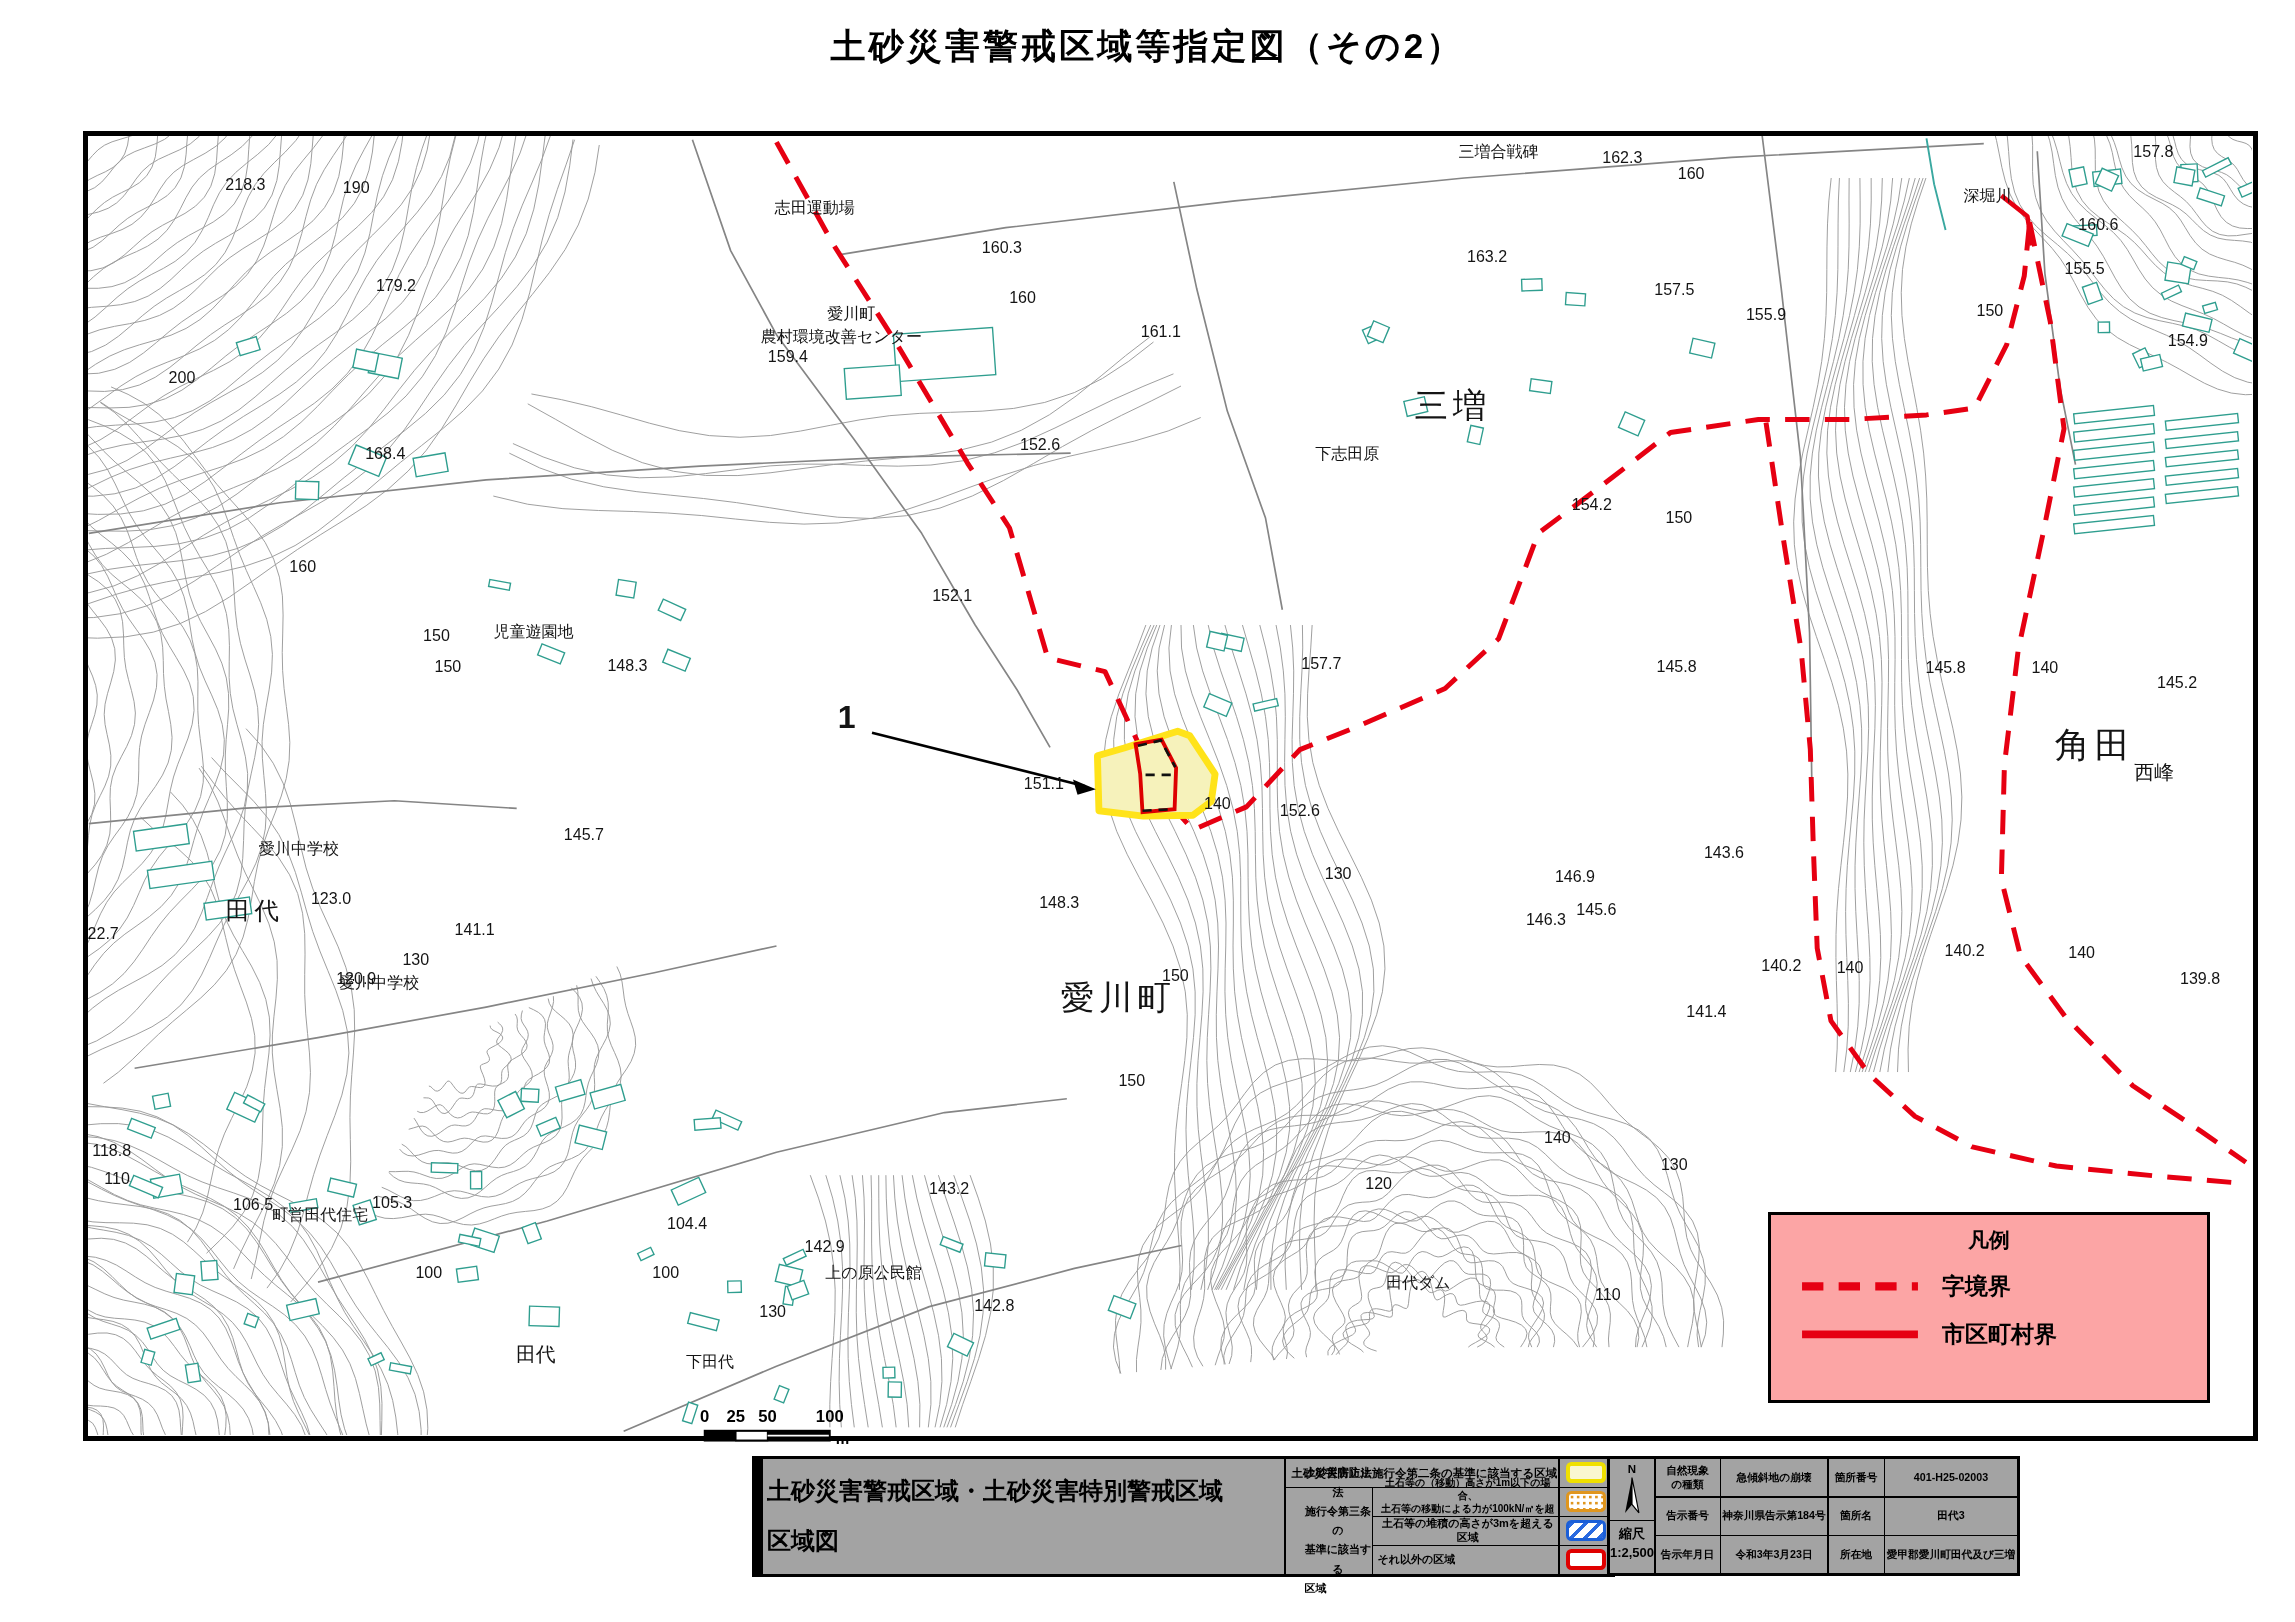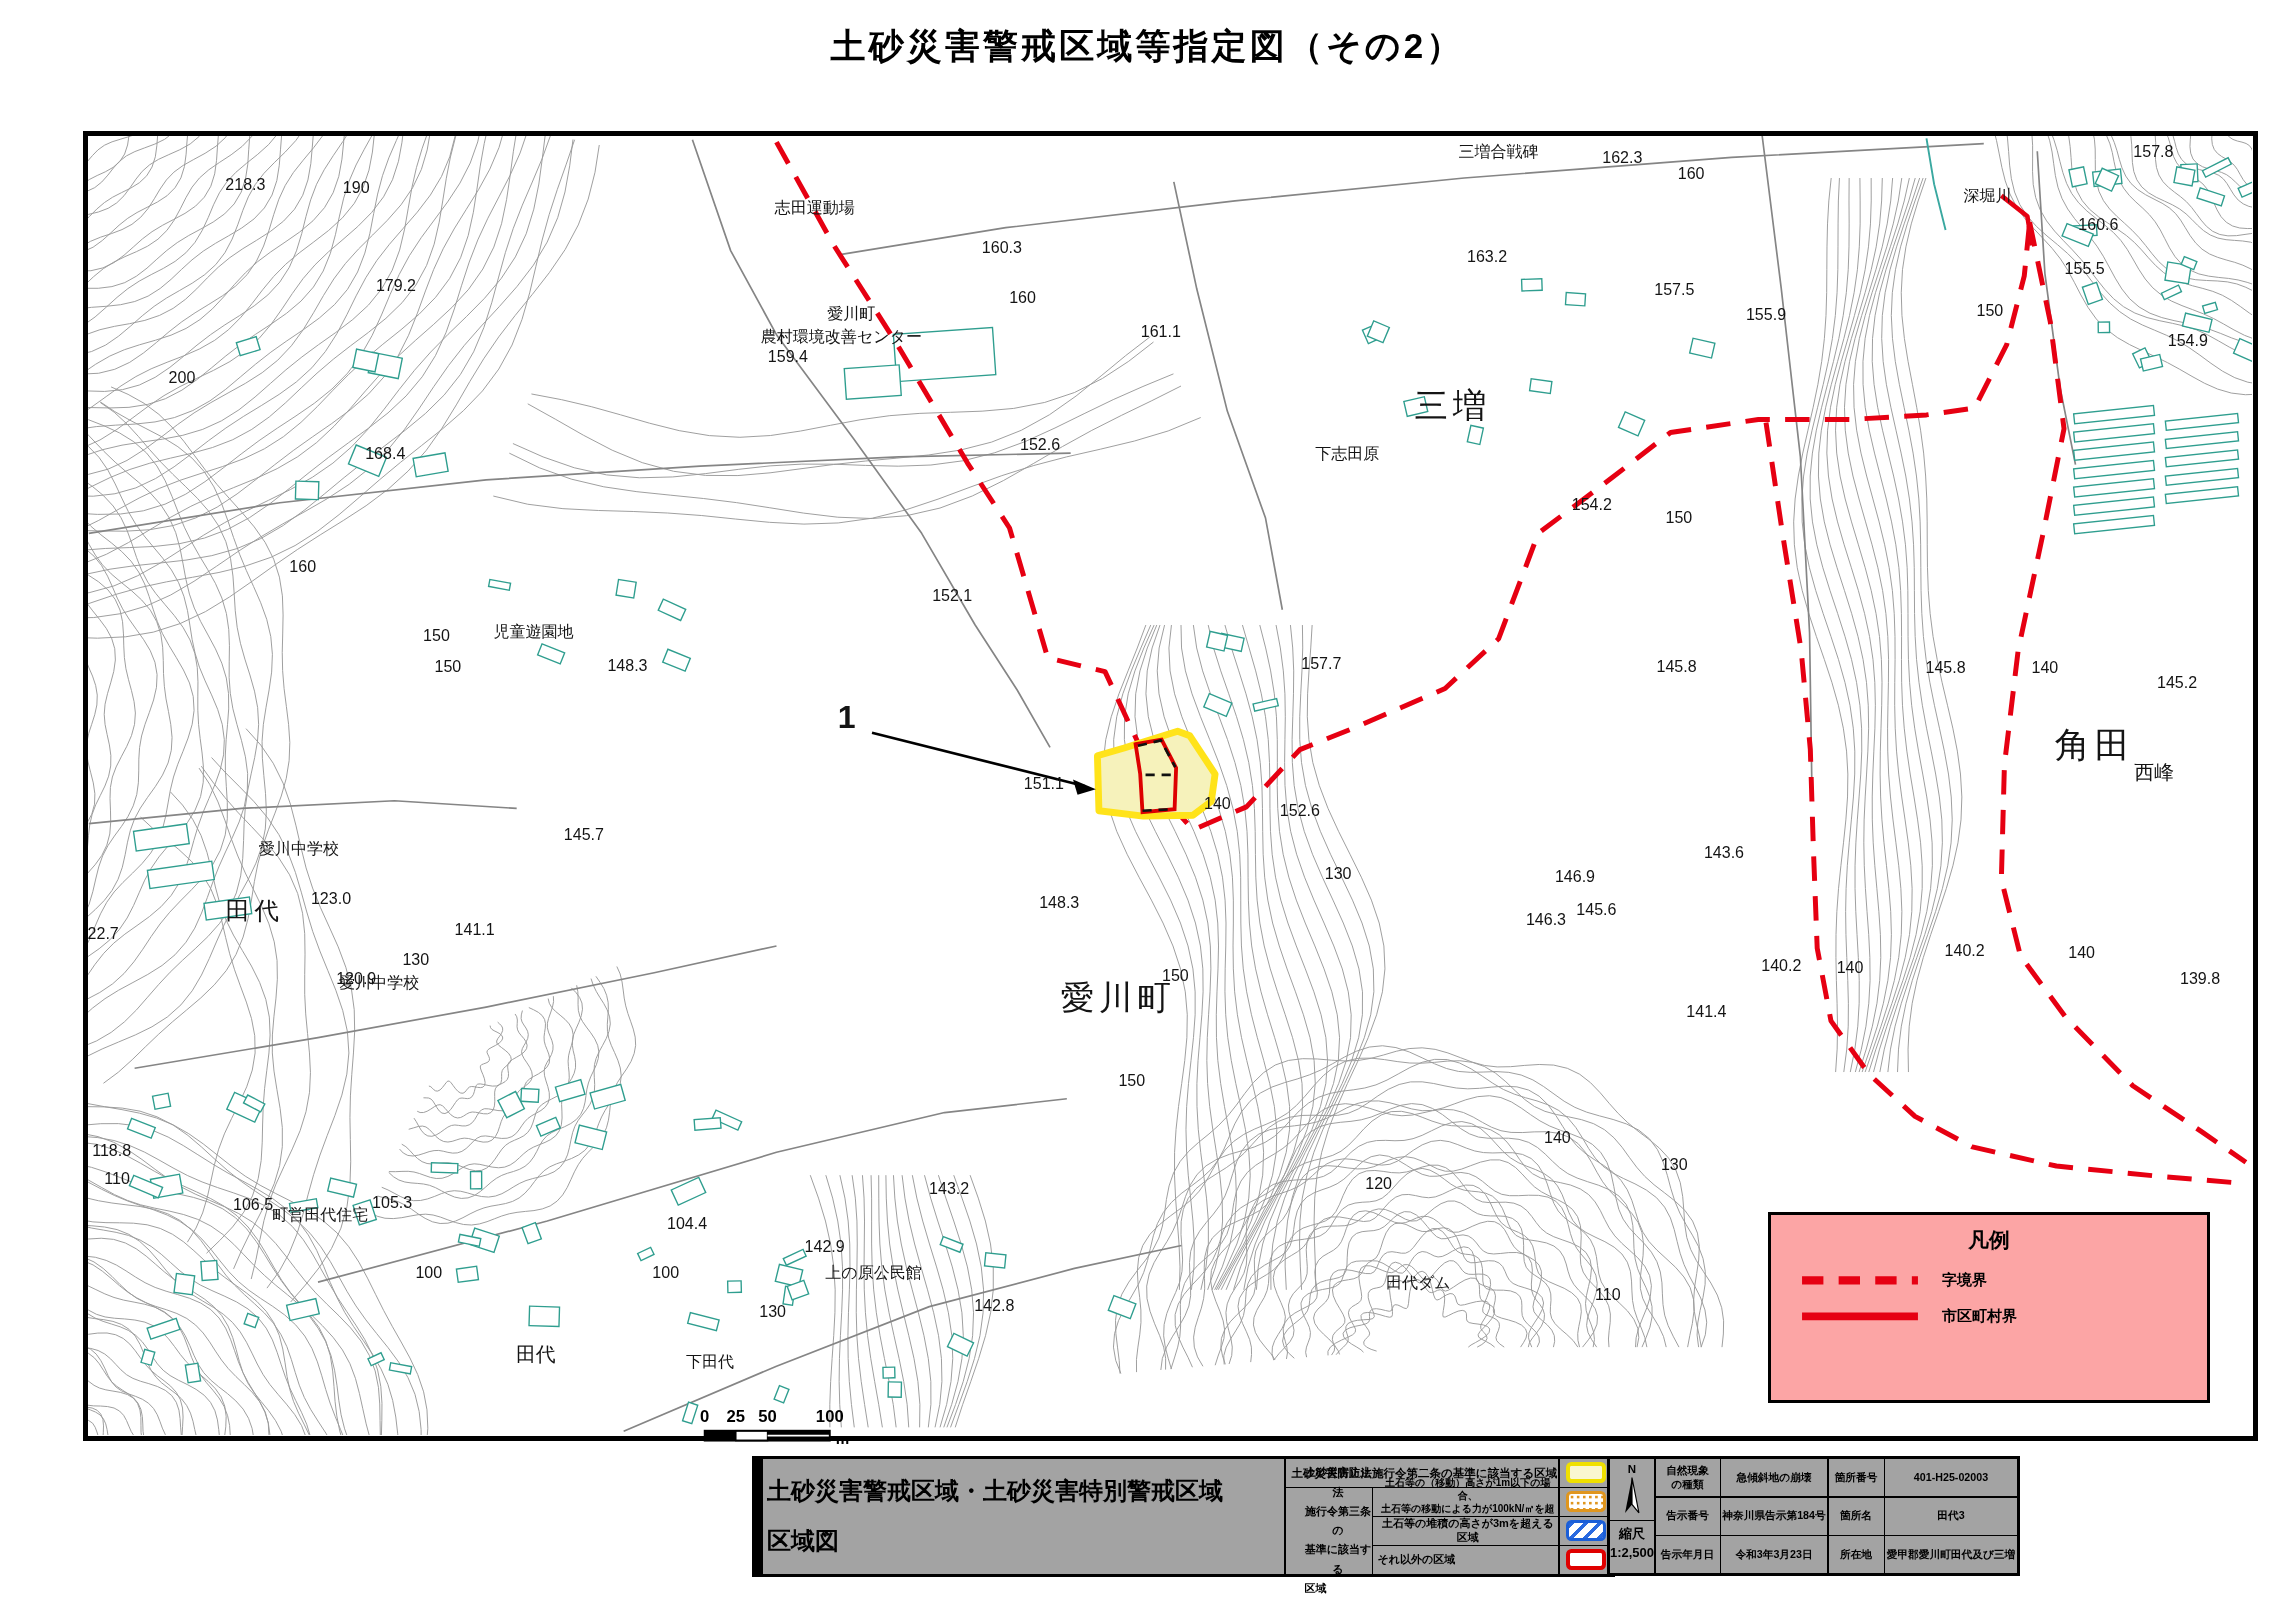--- a/index.html
+++ b/index.html
@@ -11,21 +11,21 @@
   .map-frame { position:absolute; left:83px; top:131px; width:2175px; height:1310px;
     border:5.4px solid #000; background:#fff; }
   .map-frame svg { position:absolute; left:0; top:0; }
   
   .legend-box { position:absolute; left:1680px; top:1076px; width:442px; height:191px;
     background:#fca5a5; border:3.1px solid #000; z-index:5; }
   .legend-title { text-align:center; font-size:20.7px; font-weight:700; margin-top:10.7px; }
   .legend-note { margin:20px 0 0 27.5px; font-size:17.6px; font-weight:700; line-height:1.35; }
   .legend-row { display:flex; align-items:center; margin:17px 0 0 27.5px; }
   .legend-row svg { position:static; }
-  .legend-row .lab { font-size:15px; font-weight:700; margin-left:21.4px; }
+  .legend-row .lab { font-size:23px; font-weight:700; margin-left:21.4px; }
   
   .scalebar { position:absolute; left:685px; top:1408px; width:191px; height:47px; z-index:6; }
   
   .ztable { position:absolute; left:752px; top:1456px; display:grid;
     grid-template-columns:529px 86px 185px 52px; grid-template-rows:repeat(4,27.5px);
     gap:1.5px; background:#000; border:3.1px solid #000; z-index:6; }
   .itable { position:absolute; left:1607px; top:1456px; display:grid;
     grid-template-columns:44px 64px 106px 55px 132px; grid-template-rows:repeat(3,37px);
     gap:1.5px; background:#000; border:3.1px solid #000; z-index:6; }
   .tcell { background:#a3a3a3; display:flex; align-items:center; justify-content:center;

